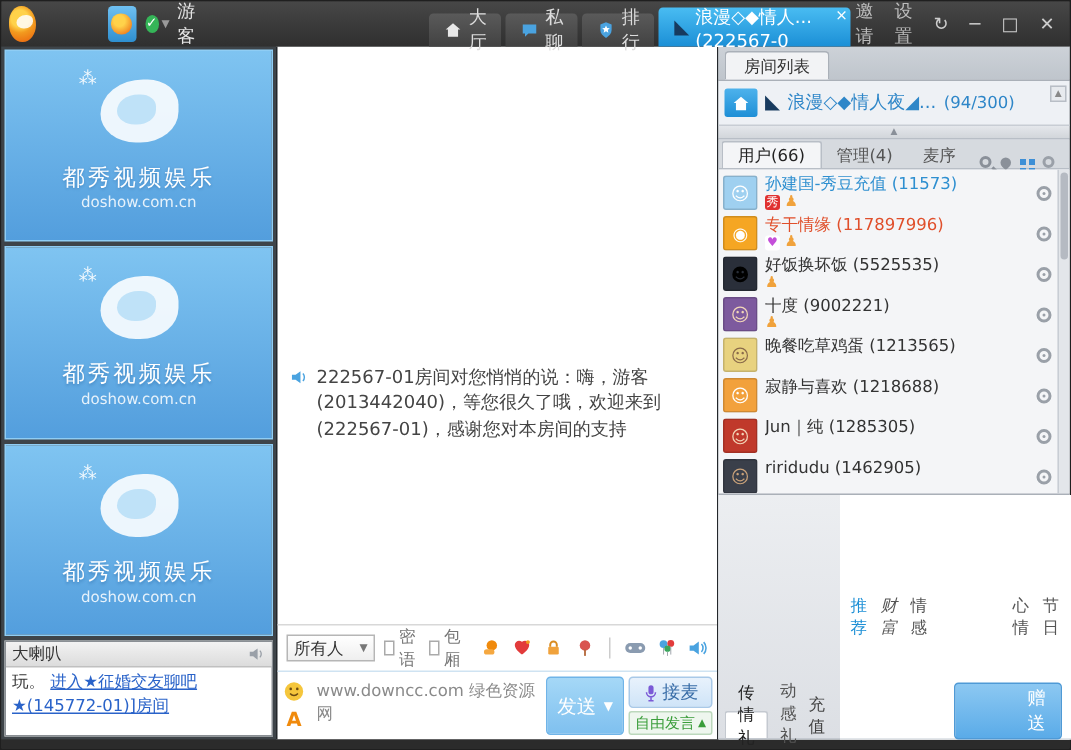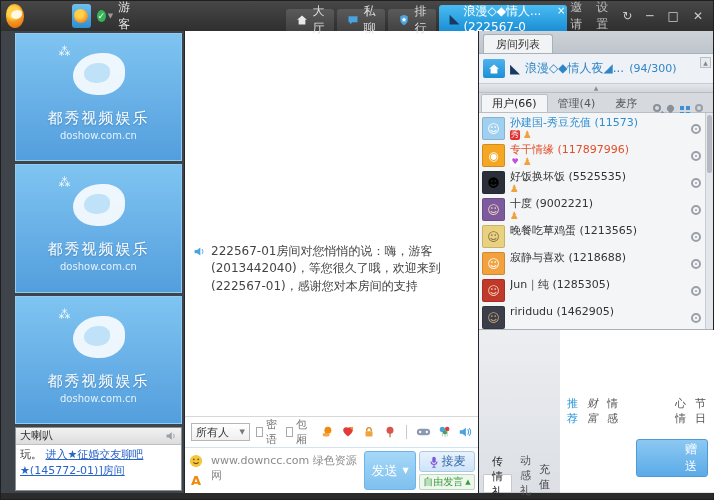--- a/index.html
+++ b/index.html
@@ -25,21 +25,21 @@
   .tab-close { position:absolute; top:0; right:2px; font-size:10px; color:#fff; cursor:default; }
 
   .title-actions { margin-left:auto; display:flex; align-items:center; gap:14px; padding-right:10px; color:#bbb; font-size:12px; }
   .ta-btn { cursor:default; }
   .win-ctl { font-size:12px; color:#ccc; }
 
   
   .main { flex:1; display:flex; background:#3e4449; min-height:0; }
 
   
-  .left-col { width:183px; flex:0 0 183px; display:flex; flex-direction:column; background:#3e4449; padding:2px 2px 0 14px; gap:3px; }
+  .left-col { width:183px; flex:0 0 183px; display:flex; flex-direction:column; background:#3e4449; padding:2px 2px 0 2px; gap:3px; }
   .video-panel { flex:1; background:linear-gradient(180deg,#7fc4f1,#539edd); border:1px solid #8fcdf4; position:relative; display:flex; flex-direction:column; align-items:center; justify-content:center; }
   .vp-logo { width:52px; height:42px; background:rgba(255,255,255,.88); border-radius:58% 42% 52% 48%; position:relative; margin-bottom:14px; }
   .vp-logo::before { content:""; position:absolute; left:11px; top:10px; width:26px; height:20px; background:#bfe2f8; border-radius:58% 42% 52% 48%; }
   .vp-logo::after { content:"⁂"; position:absolute; left:-14px; top:-8px; color:rgba(255,255,255,.9); font-size:12px; }
   .vp-brand { color:#fff; font-size:15px; letter-spacing:2px; text-shadow:0 1px 2px rgba(0,60,120,.3); }
   .vp-domain { color:rgba(255,255,255,.85); font-size:10px; margin-top:2px; }
   .horn-box { flex:0 0 64px; background:#fff; border:1px solid #8a8f94; display:flex; flex-direction:column; margin-bottom:2px; }
   .horn-head { height:17px; background:linear-gradient(#f2f2f2,#dcdcdc); border-bottom:1px solid #c0c0c0; display:flex; align-items:center; padding:0 4px; }
   .horn-title { font-size:11px; color:#333; }
   .horn-head svg { margin-left:auto; }
@@ -125,21 +125,21 @@
   .gift-art[data-type="box"]::after { content:""; position:absolute; left:8px; top:0; bottom:0; width:3px; background:#5a9bd6; }
   .gift-art[data-type="cake"] { background:linear-gradient(#fff3d6 0 38%,#f0a23c 40%); border-radius:3px; border:1px solid #d98b1f; }
   .gift-art[data-type="roses"] { background:radial-gradient(circle at 32% 35%,#d62839 0 26%,transparent 28%),radial-gradient(circle at 62% 30%,#b51f2e 0 26%,transparent 28%),radial-gradient(circle at 48% 58%,#e03131 0 28%,transparent 30%),linear-gradient(200deg,transparent 60%,#2e7d32 62% 80%,transparent 82%); }
   .gift-art[data-type="photo-couple"] { background:linear-gradient(135deg,#ffd27f 0 30%,#f28bb1 45% 70%,#8fc3ec 85%); border:1px solid #d62839; }
   .gift-art[data-type="photo-kiss"] { background:linear-gradient(135deg,#7a1425 0 35%,#c6456a 55%,#f2b8c6 90%); border:1px solid #8a1a2b; }
   .give-row { flex:0 0 23px; display:flex; align-items:center; gap:4px; padding:0 6px; font-size:11px; color:#444; }
   .sel-give { width:88px; }
   .sel-qty { width:48px; }
   .totals-row { flex:0 0 18px; display:flex; align-items:center; gap:4px; padding:0 6px; font-size:11px; color:#444; }
   .totals-balance { margin-left:52px; }
-  .send-gift-btn { position:absolute; right:5px; bottom:16px; width:72px; height:38px; background:linear-gradient(#8cc8f2,#5aabe8); border:1px solid #4f9ad6; border-radius:3px; color:#fff; font-size:12px; display:flex; align-items:center; justify-content:center; cursor:default;padding-left:48px; }
+  .send-gift-btn { position:absolute; right:5px; bottom:0; width:72px; height:38px; background:linear-gradient(#8cc8f2,#5aabe8); border:1px solid #4f9ad6; border-radius:3px; color:#fff; font-size:12px; display:flex; align-items:center; justify-content:center; cursor:default;padding-left:48px; }
 
   .statusbar { flex:0 0 6px; background:#2b2b2b; }
 
   
   .icon-search { width:8px; height:8px; border:2px solid #8a9099; border-radius:50%; position:relative; display:inline-block; }
   .icon-search::after { content:""; position:absolute; left:6px; top:6px; width:4px; height:2px; background:#8a9099; transform:rotate(45deg); }
   .icon-pin { width:7px; height:7px; background:#8a9099; border-radius:50% 50% 50% 0; transform:rotate(-45deg); display:inline-block; }
   .icon-grid { width:4px; height:4px; background:#3d8fd6; box-shadow:6px 0 #3d8fd6,0 6px #3d8fd6,6px 6px #3d8fd6; display:inline-block; margin-right:5px; }
   .icon-cam-sm { width:8px; height:8px; border:2px solid #9aa0a8; border-radius:50%; display:inline-block; }
 </style>

